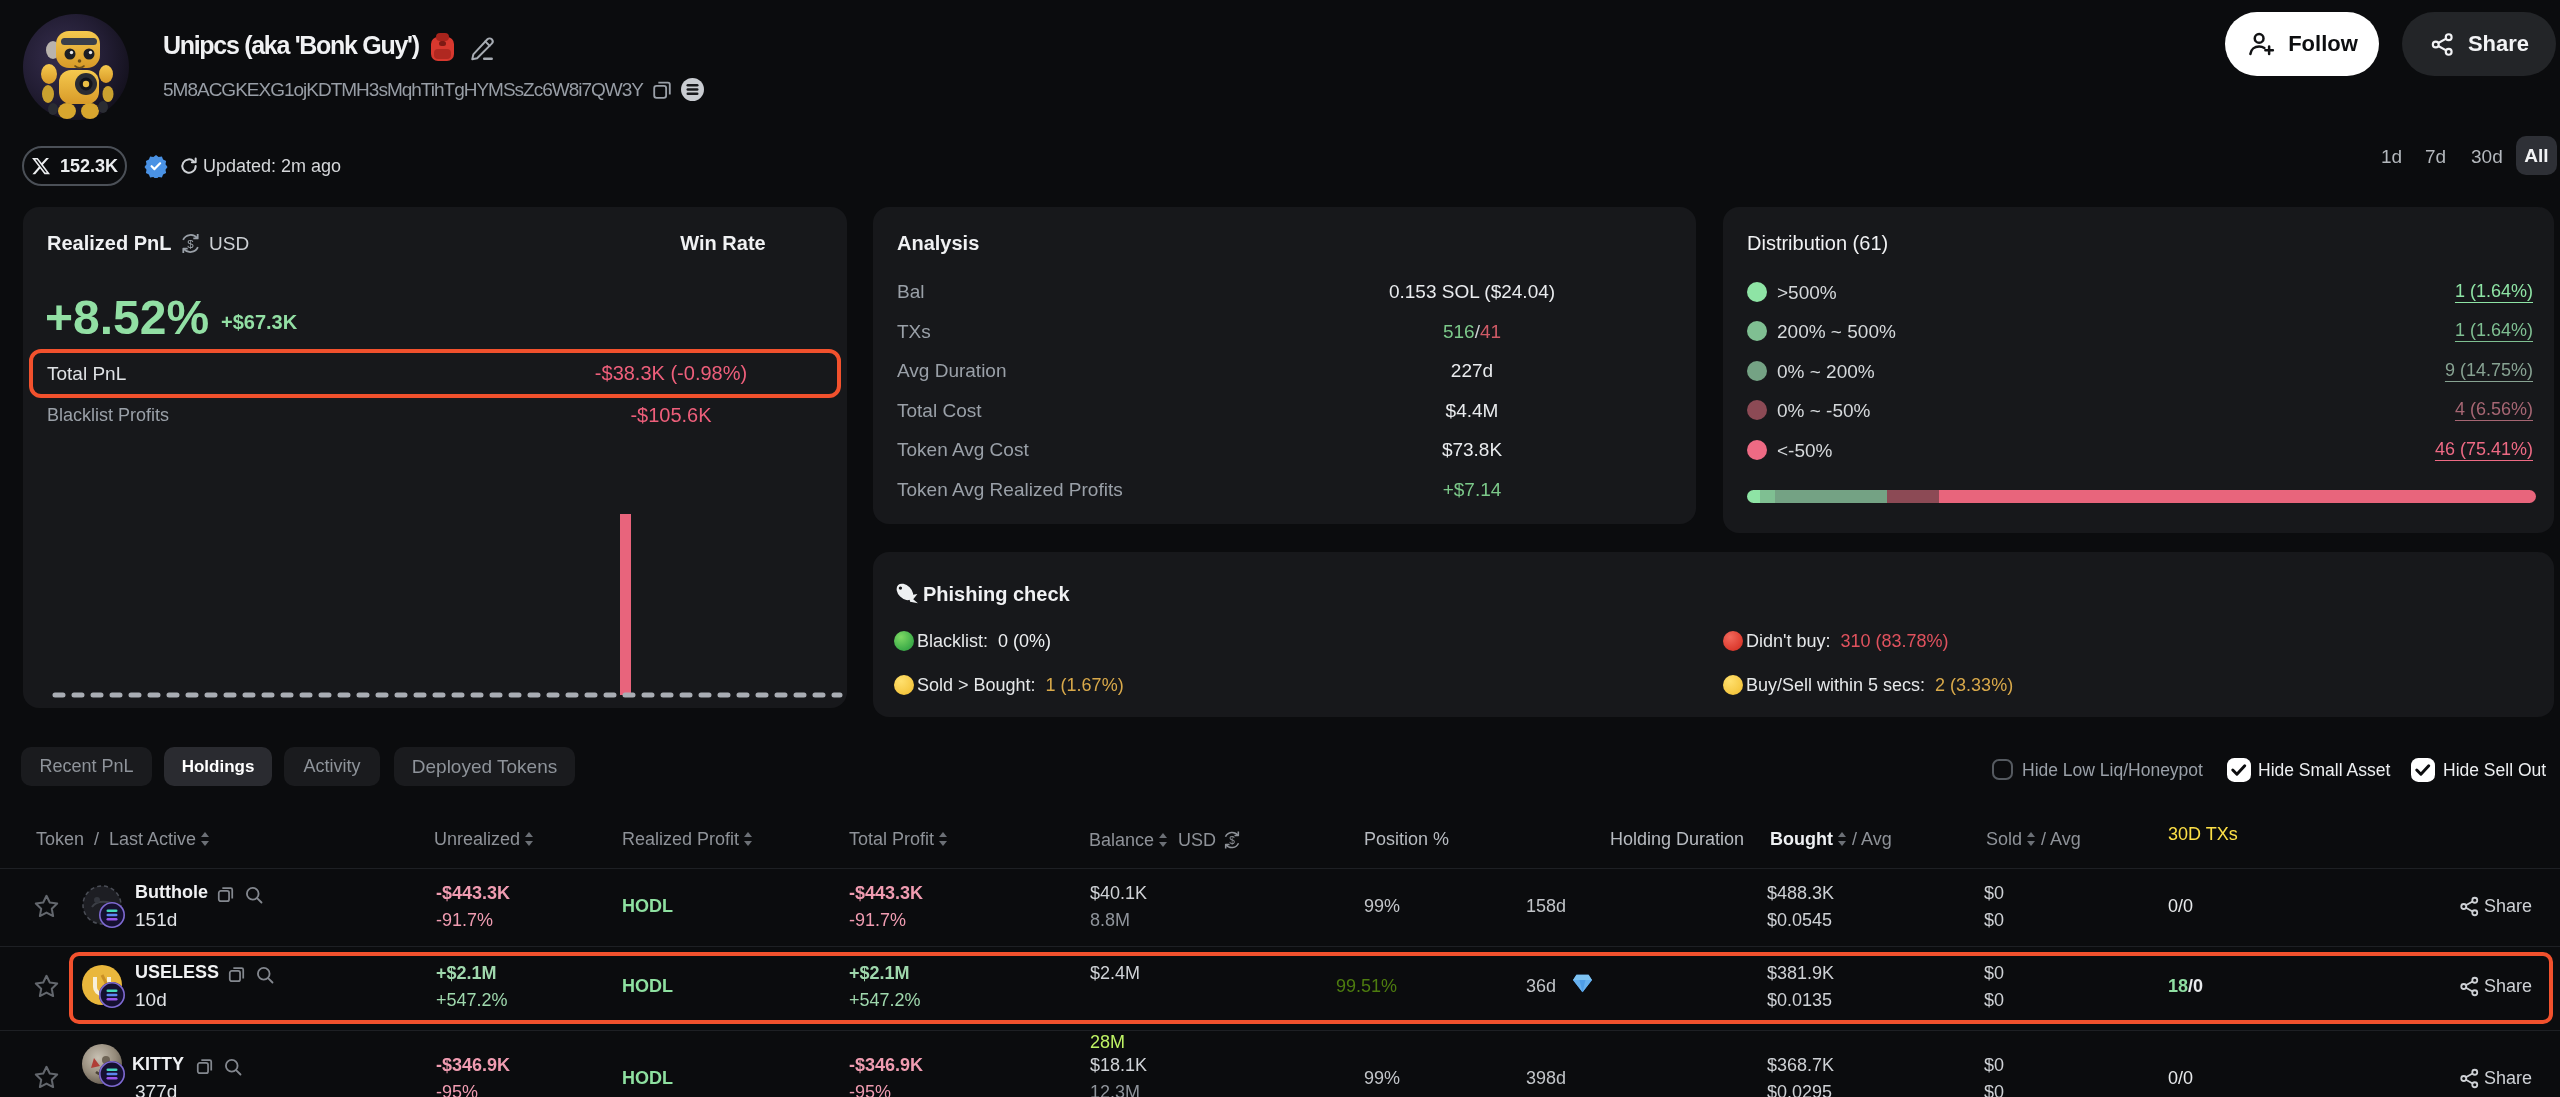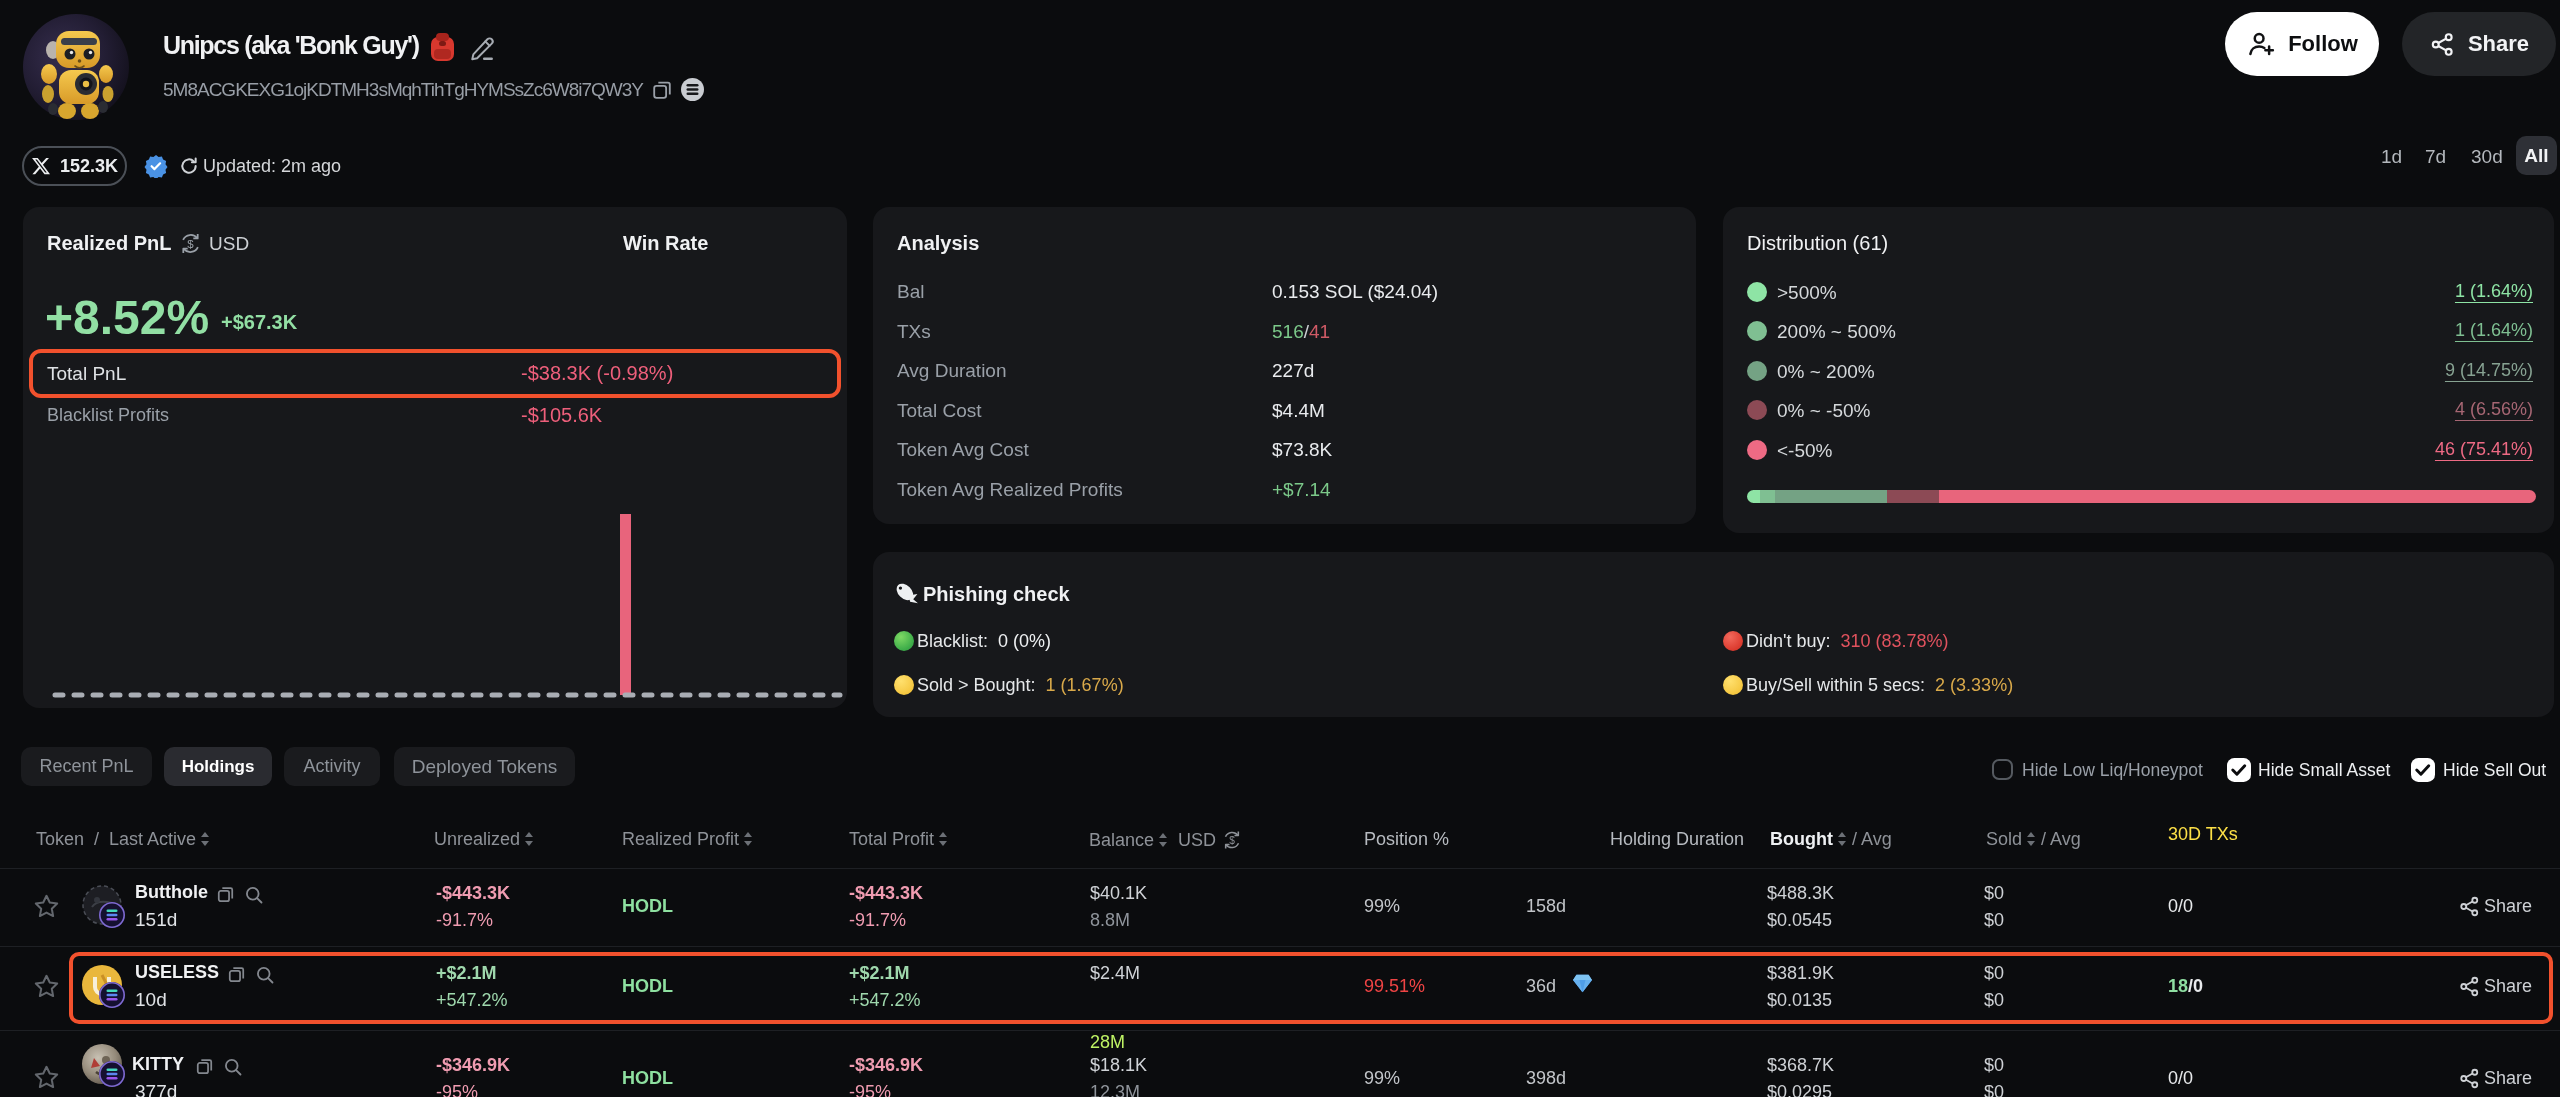--- a/index.html
+++ b/index.html
@@ -7,21 +7,21 @@
 body{font-family:"Liberation Sans",sans-serif;color:#f0f1f3}
 #page{position:relative;width:2560px;height:1097px;overflow:hidden;background:#0b0c0e}
 .abs{position:absolute}
 .panel{position:absolute;background:#17181b;border-radius:16px}
 .pink{color:#f09cb1}
 .row-label{position:absolute;font-size:19px;color:#9aa0a8;white-space:nowrap}
 .row-val{position:absolute;font-size:19px;color:#e9ebee;white-space:nowrap}
 .dlab{position:absolute;font-size:19px;color:#d5d8db;white-space:nowrap}
 .dval{position:absolute;font-size:18px;text-align:right;width:300px;text-decoration:underline;text-underline-offset:5px;white-space:nowrap}
 .ph{position:absolute;font-size:18px;color:#e6e8ea;white-space:nowrap}
-.r{text-align:left}
+.r{text-align:center}
 .pill{position:absolute;border-radius:10px;display:flex;align-items:center;justify-content:center;font-size:18px;color:#8e939a;background:#1a1b1e}
 .btn{position:absolute;top:12px;height:64px;border-radius:32px;display:flex;align-items:center;justify-content:center;gap:12px;font-size:21px;font-weight:600;background:#232528;color:#f2f3f5}
 .cell{position:absolute;white-space:nowrap;font-size:18px}
 .hdr{position:absolute;font-size:18px;color:#8e9298;white-space:nowrap}
 .sep{position:absolute;left:0;width:2560px;height:1px;background:#1e2024}
 .dot{position:absolute;width:20px;height:20px;border-radius:50%}
 </style>
 </head>
 <body>
 <div id="page">
@@ -341,21 +341,21 @@
         <path d="M16 16l5 5"></path>
       </svg></div>
 <div class="cell" style="left:135px;top:989px;color:#e0e3e6;font-size:19px">10d</div>
 <div class="cell" style="left:436px;top:963px;font-weight:600;color:#9fd8ad">+$2.1M</div>
 <div class="cell" style="left:436px;top:990px;color:#9fd8ad">+547.2%</div>
 <div class="cell" style="left:622px;top:976px;font-weight:600;color:#8ee0a0">HODL</div>
 <div class="cell" style="left:849px;top:963px;font-weight:600;color:#9fd8ad">+$2.1M</div>
 <div class="cell" style="left:849px;top:990px;color:#9fd8ad">+547.2%</div>
 <div class="cell" style="left:1090px;top:963px;color:#cfd2d6">$2.4M</div>
 <div class="cell" style="left:1090px;top:1032px;color:#bef264">28M</div>
-<div class="cell" style="left:1364px;top:976px;color:#ef4444">99.51%</div>
+<div class="cell" style="left:1336px;top:976px;color:#4d7c0f">99.51%</div>
 <div class="cell" style="left:1526px;top:976px;color:#c2c5c9">36d</div>
 <div class="cell idiamond" style="left:1572px;top:974px"><svg width="21" height="19" viewBox="0 0 24 22">
         <path d="M5 1h14l4 6-11 14L1 7z" fill="#4f9ee8"></path>
         <path d="M5 1h14l4 6H1z" fill="#7ec3f2"></path>
         <path d="M8.5 7l3.5 14L1 7z" fill="#66b0ee"></path>
         <path d="M15.5 7L12 21 23 7z" fill="#66b0ee"></path>
       </svg></div>
 <div class="cell" style="left:1767px;top:963px;color:#ced1d5">$381.9K</div>
 <div class="cell" style="left:1767px;top:990px;color:#ced1d5">$0.0135</div>
 <div class="cell" style="left:1984px;top:963px;color:#ced1d5">$0</div>

